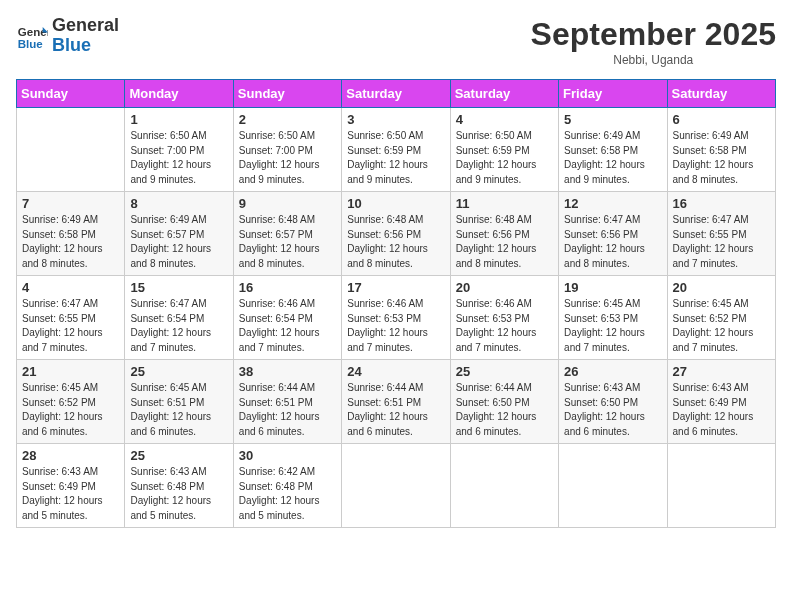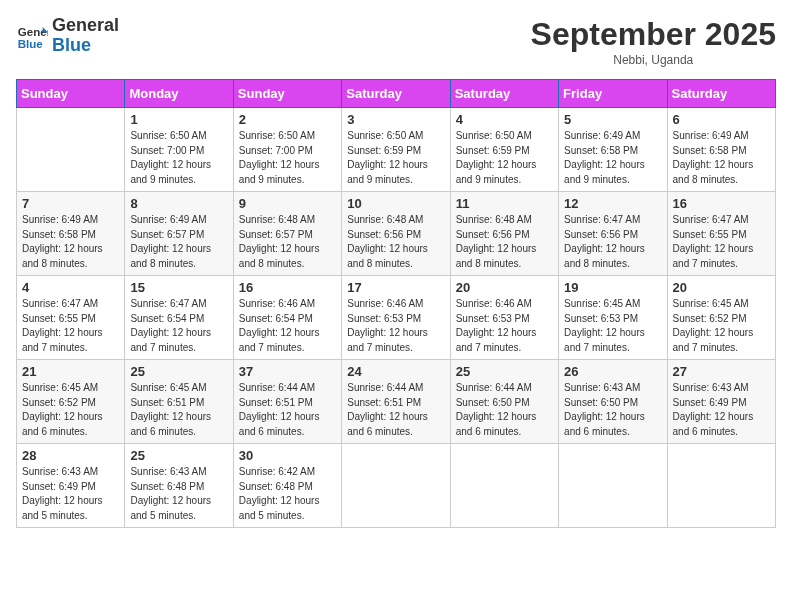--- a/index.html
+++ b/index.html
@@ -279,21 +279,21 @@
 and 6 minutes.</div>
         </td>
         <td>
           <span class="day-num">25</span>
           <div class="day-info" style="white-space: pre-line;">Sunrise: 6:45 AM
 Sunset: 6:51 PM
 Daylight: 12 hours
 and 6 minutes.</div>
         </td>
         <td>
-          <span class="day-num">37</span>
+          <span class="day-num">38</span>
           <div class="day-info" style="white-space: pre-line;">Sunrise: 6:44 AM
 Sunset: 6:51 PM
 Daylight: 12 hours
 and 6 minutes.</div>
         </td>
         <td>
           <span class="day-num">24</span>
           <div class="day-info" style="white-space: pre-line;">Sunrise: 6:44 AM
 Sunset: 6:51 PM
 Daylight: 12 hours

